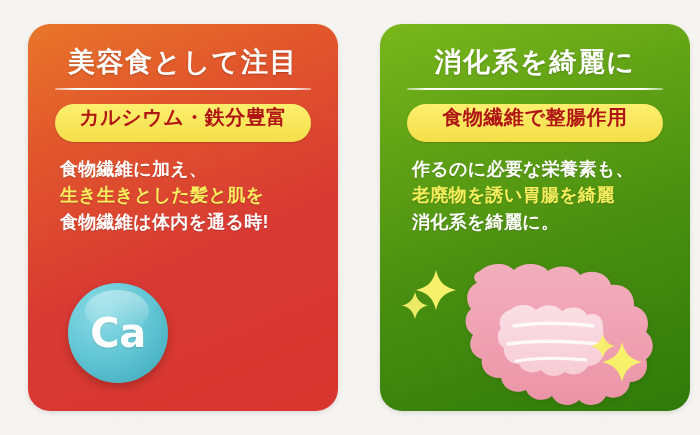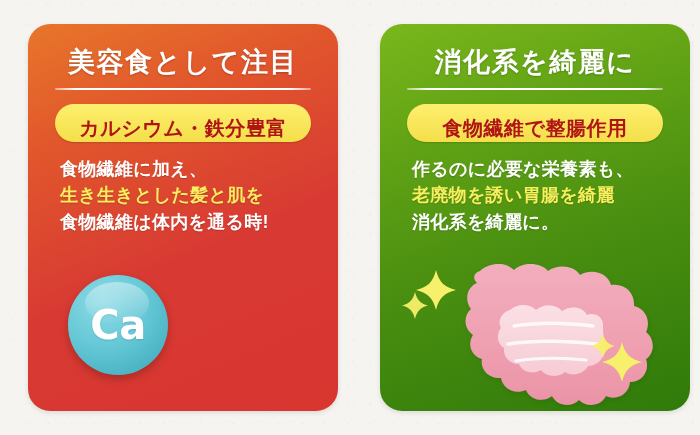--- a/index.html
+++ b/index.html
@@ -83,21 +83,21 @@
     border-radius: 2px;
   }
 
   .badge {
     margin: 14px auto 0;
     width: 256px;
     height: 38px;
     border-radius: 19px;
     background: linear-gradient(to bottom, #fdef6e 0%, #f8e65a 55%, #f4df4a 100%);
     display: flex;
-    align-items: flex-end;
+    align-items: flex-start;
     justify-content: center;
     box-shadow: 0 1px 2px rgba(0,0,0,.16);
   }
   .badge-text {
     font-family: "DejaVu Serif", "Liberation Serif", serif;
     font-weight: 700;
     font-size: 20px;
     letter-spacing: 0.5px;
     color: #b01414;
     white-space: nowrap;
@@ -110,21 +110,21 @@
     font-size: 18px;
     line-height: 1.46;
     letter-spacing: 0.3px;
     text-shadow: 0 1px 1px rgba(0,0,0,.18);
   }
   .body-copy .ln { display: block; white-space: nowrap; }
   .ln-white  { color: #ffffff; }
   .ln-yellow { color: #f9ef5e; }
 
   
-  .spheres { position: absolute; left: 0; top: 0; width: 100%; height: 100%; pointer-events: none; }
+  .spheres { position: absolute; left: 0; top: 8px; width: 100%; height: 100%; pointer-events: none; }
   .sphere {
     position: absolute;
     border-radius: 50%;
     display: flex;
     align-items: center;
     justify-content: center;
     box-shadow: 0 4px 9px rgba(0,0,0,.22);
   }
   .sphere::after {
     content: "";

